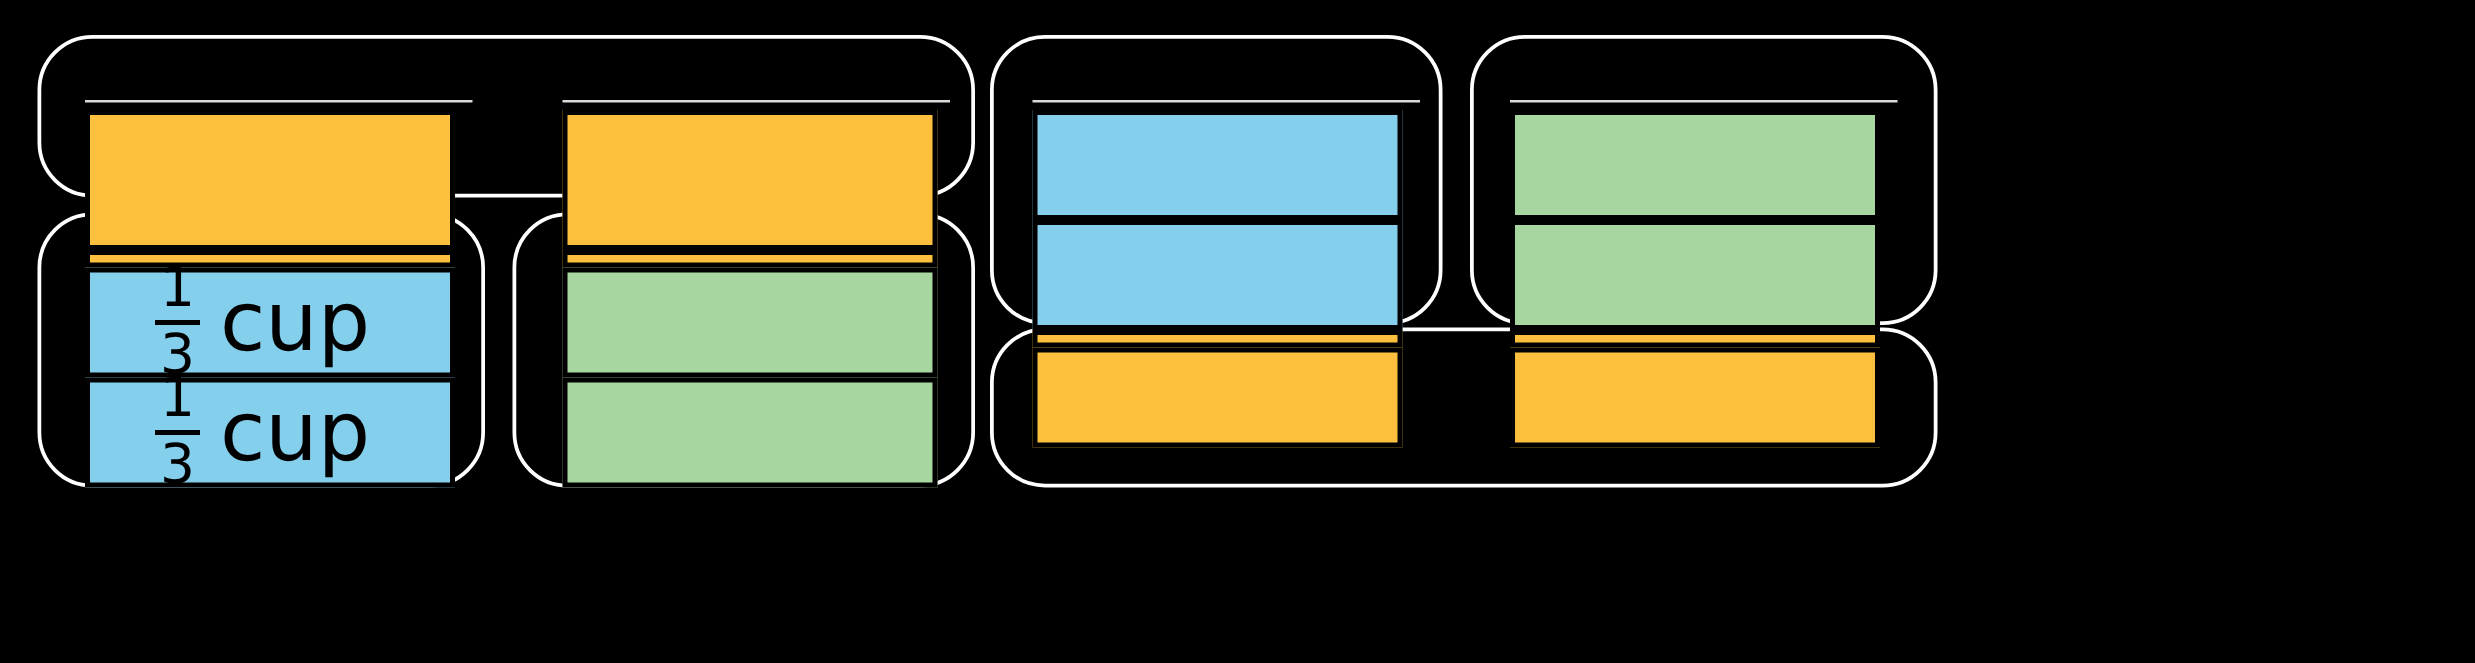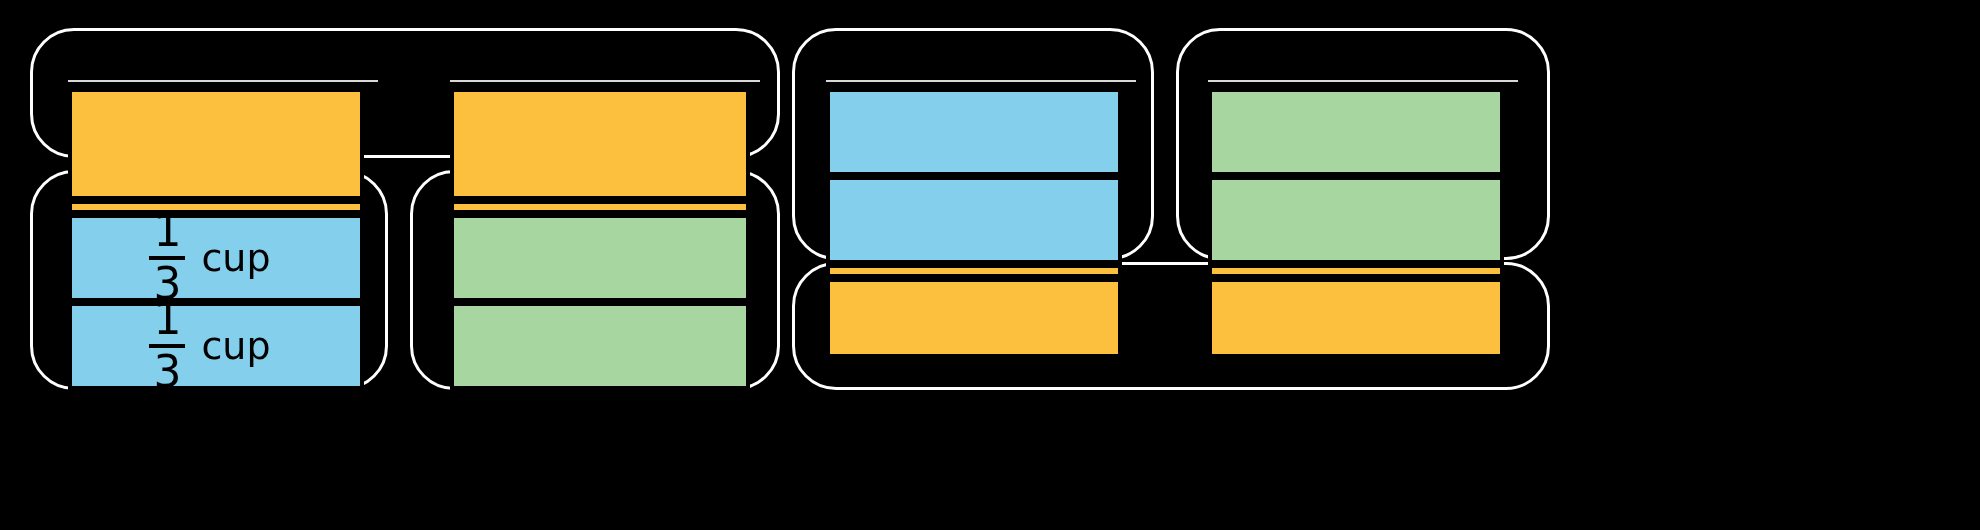--- a/index.html
+++ b/index.html
@@ -63,21 +63,21 @@
   }
   .fraction .num { padding: 0 4px; }
   .fraction .bar-rule {
     width: 100%;
     min-width: 34px;
     height: 4px;
     background: #000000;
     margin: 2px 0;
   }
   .fraction .den { padding: 0 4px; }
-  .unit { font-size: 38px; }
+  .unit { font-size: 66px; }
 
   
   .col-hairline {
     position: absolute;
     height: 2px;
     background: #ffffff;
     opacity: 0.85;
   }
 </style>
 </head>

